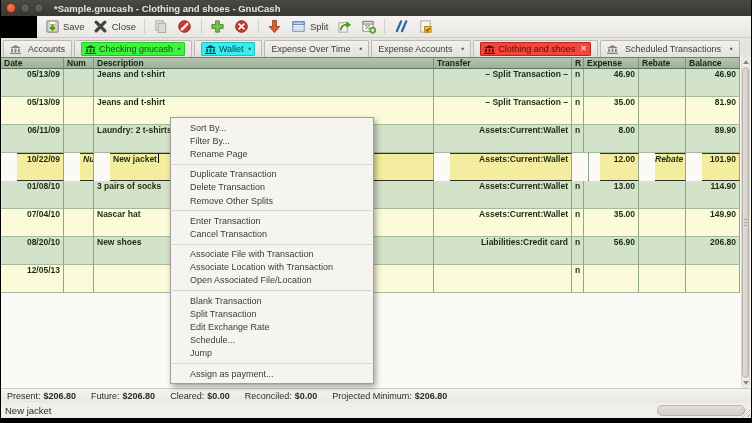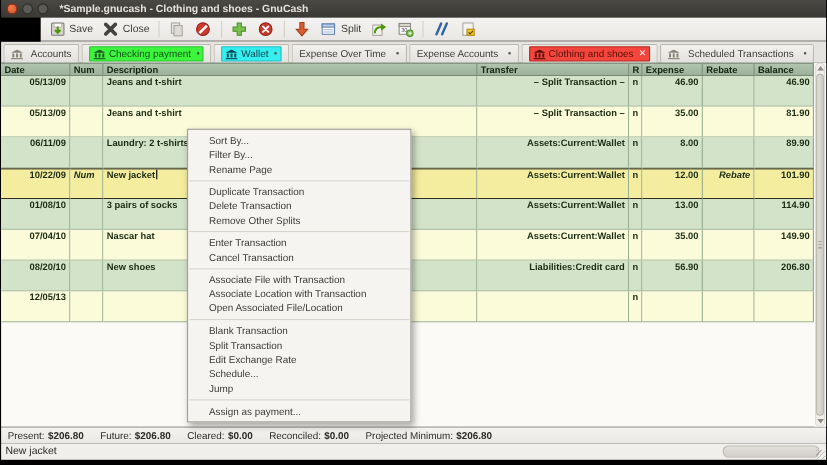--- a/index.html
+++ b/index.html
@@ -42,21 +42,21 @@
   .rheader{ height:12px; background:linear-gradient(#b2c5af,#9cb299); border-top:1px solid #6d816b;
     border-bottom:1px solid #5f7260; }
   .rheader .hc{ font-size:8.5px; font-weight:bold; color:#15240f; padding:0 0 0 3px; line-height:11px;
     border-right:1px solid #7d937a; overflow:hidden; white-space:nowrap; }
   .rrow{ height:28px; }
   .rrow .c{ font-size:8.5px; font-weight:bold; color:#1b2c14; line-height:11px;
     border-right:1px solid #8fa88b; border-bottom:1px solid #a5b99f;
     overflow:hidden; white-space:nowrap; }
   .row-green .c{ background:#d3e3c9; }
   .row-cream .c{ background:#fbfbd9; }
-  .row-sel .c{ background:#f4eda0; border-top:1px solid #2f2f22; border-bottom:1px solid #2f2f22; }
+  .row-sel .c{ background:#f4eda0; border-top:1px solid #2f2f22; border-bottom:1px solid #2f2f22;margin-left:16px; }
   .c.right{ text-align:right; padding-right:3px; }
   .c.left{ text-align:left; padding-left:3px; }
   .c.center{ text-align:center; }
   .placeholder{ color:#96997f; font-style:italic; font-weight:normal; }
   .cursor{ display:inline-block; width:1px; height:9px; background:#000; margin-left:1px; vertical-align:-1px; }
   
   .vscroll{ position:absolute; top:0; right:0; width:11px; bottom:0; background:#faf9f7; }
   .vtrack{ position:absolute; top:0; right:1px; width:9px; bottom:0; background:#f0eeeb; border:1px solid #dcd9d4; border-radius:4px; }
   .varrow{ position:absolute; right:2px; width:7px; height:8px; display:flex; align-items:center; justify-content:center; }
   .varrow.up{ top:1px; } .varrow.down{ bottom:1px; }
@@ -220,21 +220,21 @@
     </div>
     <div class="tab">
       <span class="tab-hl hl-checking">
         <svg width="11" height="9" viewBox="0 0 11 9">
             <polygon points="5.5,0 11,3 0,3" fill="#1d5a22"></polygon>
             <rect x="1.2" y="3.6" width="1.8" height="3.6" fill="#1d5a22"></rect>
             <rect x="4.6" y="3.6" width="1.8" height="3.6" fill="#1d5a22"></rect>
             <rect x="8" y="3.6" width="1.8" height="3.6" fill="#1d5a22"></rect>
             <rect x="0" y="7.8" width="11" height="1.2" fill="#1d5a22"></rect>
           </svg>
-        <span>Checking payment</span>
+        <span>Checking gnucash</span>
         <span class="tab-close">▪</span>
       </span>
     </div>
     <div class="tab">
       <span class="tab-hl hl-wallet">
         <svg width="11" height="9" viewBox="0 0 11 9">
             <polygon points="5.5,0 11,3 0,3" fill="#0e4a55"></polygon>
             <rect x="1.2" y="3.6" width="1.8" height="3.6" fill="#0e4a55"></rect>
             <rect x="4.6" y="3.6" width="1.8" height="3.6" fill="#0e4a55"></rect>
             <rect x="8" y="3.6" width="1.8" height="3.6" fill="#0e4a55"></rect>

